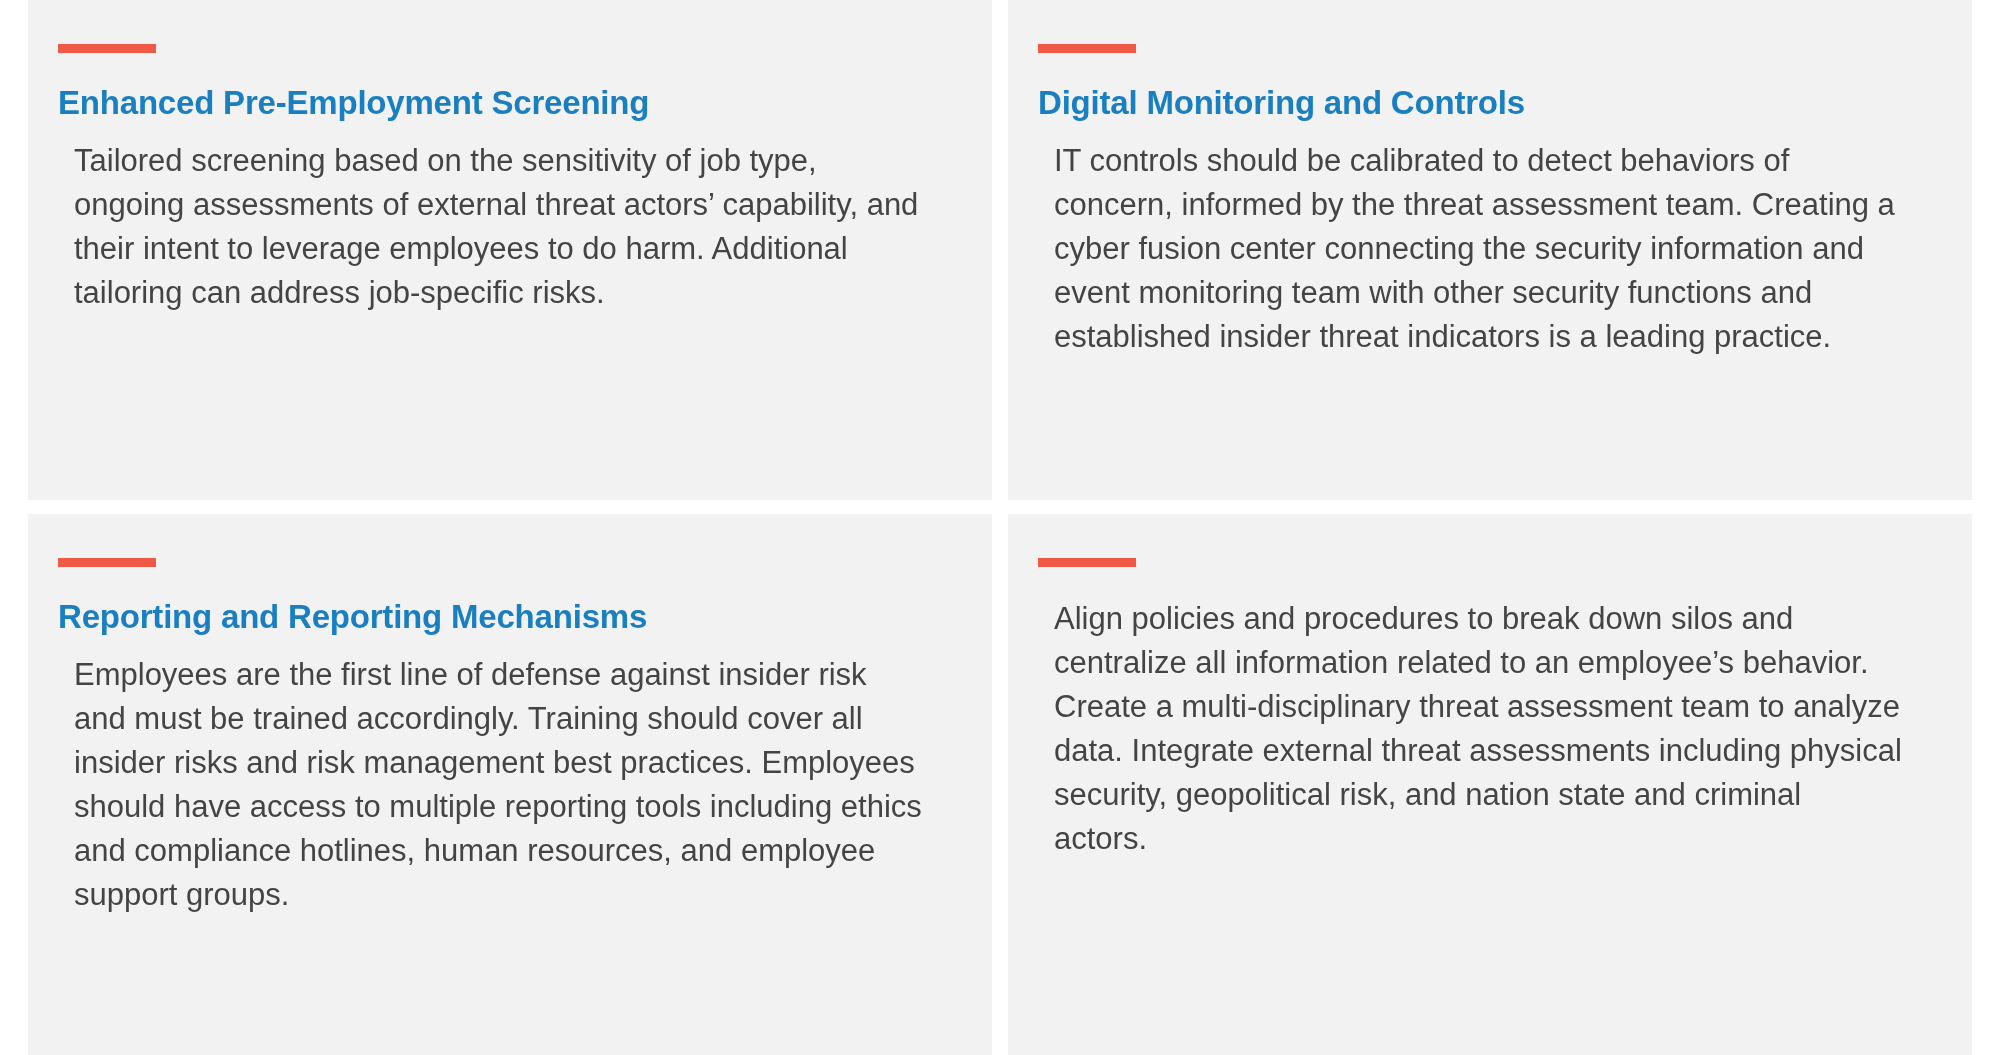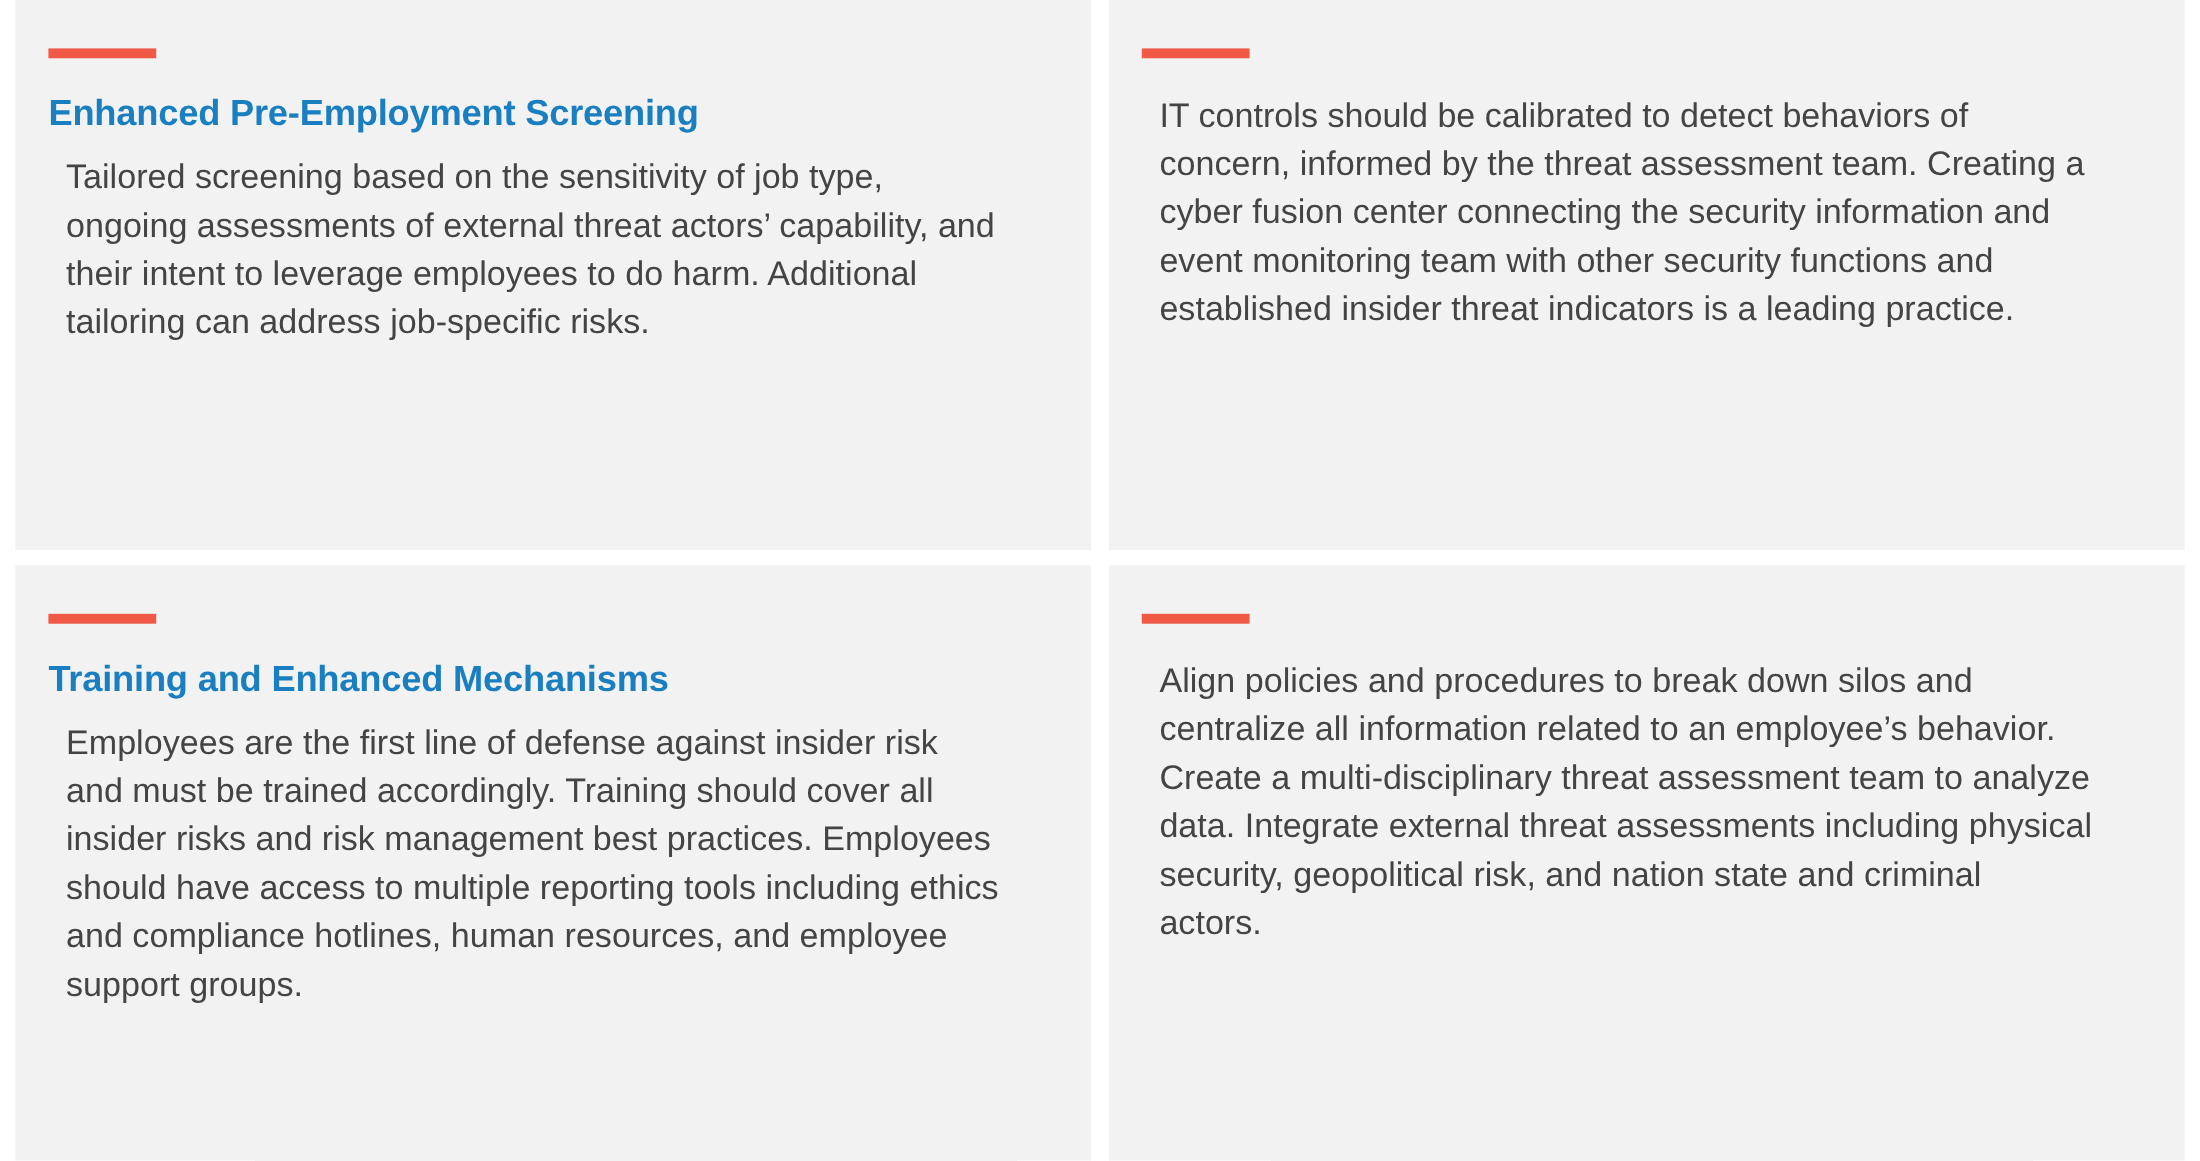--- a/index.html
+++ b/index.html
@@ -15,21 +15,21 @@
   }
   .grid {
     width: 2000px;
     height: 1055px;
     display: grid;
     grid-template-columns: 1fr 1fr;
     grid-template-rows: 500px 555px;
     column-gap: 16px;
     row-gap: 14px;
     box-sizing: border-box;
-    padding: 0 14px;
+    padding: 0 28px;
     background: #ffffff;
   }
   .card {
     background: #f2f2f2;
     box-sizing: border-box;
     padding: 44px 52px 30px 30px;
   }
   .card-inner {
     max-width: 880px;
   }
@@ -64,28 +64,29 @@
     <div class="card-inner">
       <div class="rule"></div>
       <h2 class="card-title">Enhanced Pre-Employment Screening</h2>
       <p class="card-body">Tailored screening based on the sensitivity of job type, ongoing assessments of external threat actors’ capability, and their intent to leverage employees to do harm. Additional tailoring can address job-specific risks.</p>
     </div>
   </section>
 
   <section class="card">
     <div class="card-inner">
       <div class="rule"></div>
+      <h2 class="card-title">Digital Monitoring and Controls</h2>
       <p class="card-body">IT controls should be calibrated to detect behaviors of concern, informed by the threat assessment team. Creating a cyber fusion center connecting the security information and event monitoring team with other security functions and established insider threat indicators is a leading practice.</p>
     </div>
   </section>
 
   <section class="card">
     <div class="card-inner">
       <div class="rule"></div>
-      <h2 class="card-title">Training and Enhanced Mechanisms</h2>
+      <h2 class="card-title">Reporting and Reporting Mechanisms</h2>
       <p class="card-body">Employees are the first line of defense against insider risk and must be trained accordingly. Training should cover all insider risks and risk management best practices. Employees should have access to multiple reporting tools including ethics and compliance hotlines, human resources, and employee support groups.</p>
     </div>
   </section>
 
   <section class="card">
     <div class="card-inner">
       <div class="rule"></div>
       <p class="card-body">Align policies and procedures to break down silos and centralize all information related to an employee’s behavior. Create a multi-disciplinary threat assessment team to analyze data. Integrate external threat assessments including physical security, geopolitical risk, and nation state and criminal actors.</p>
     </div>
   </section>

